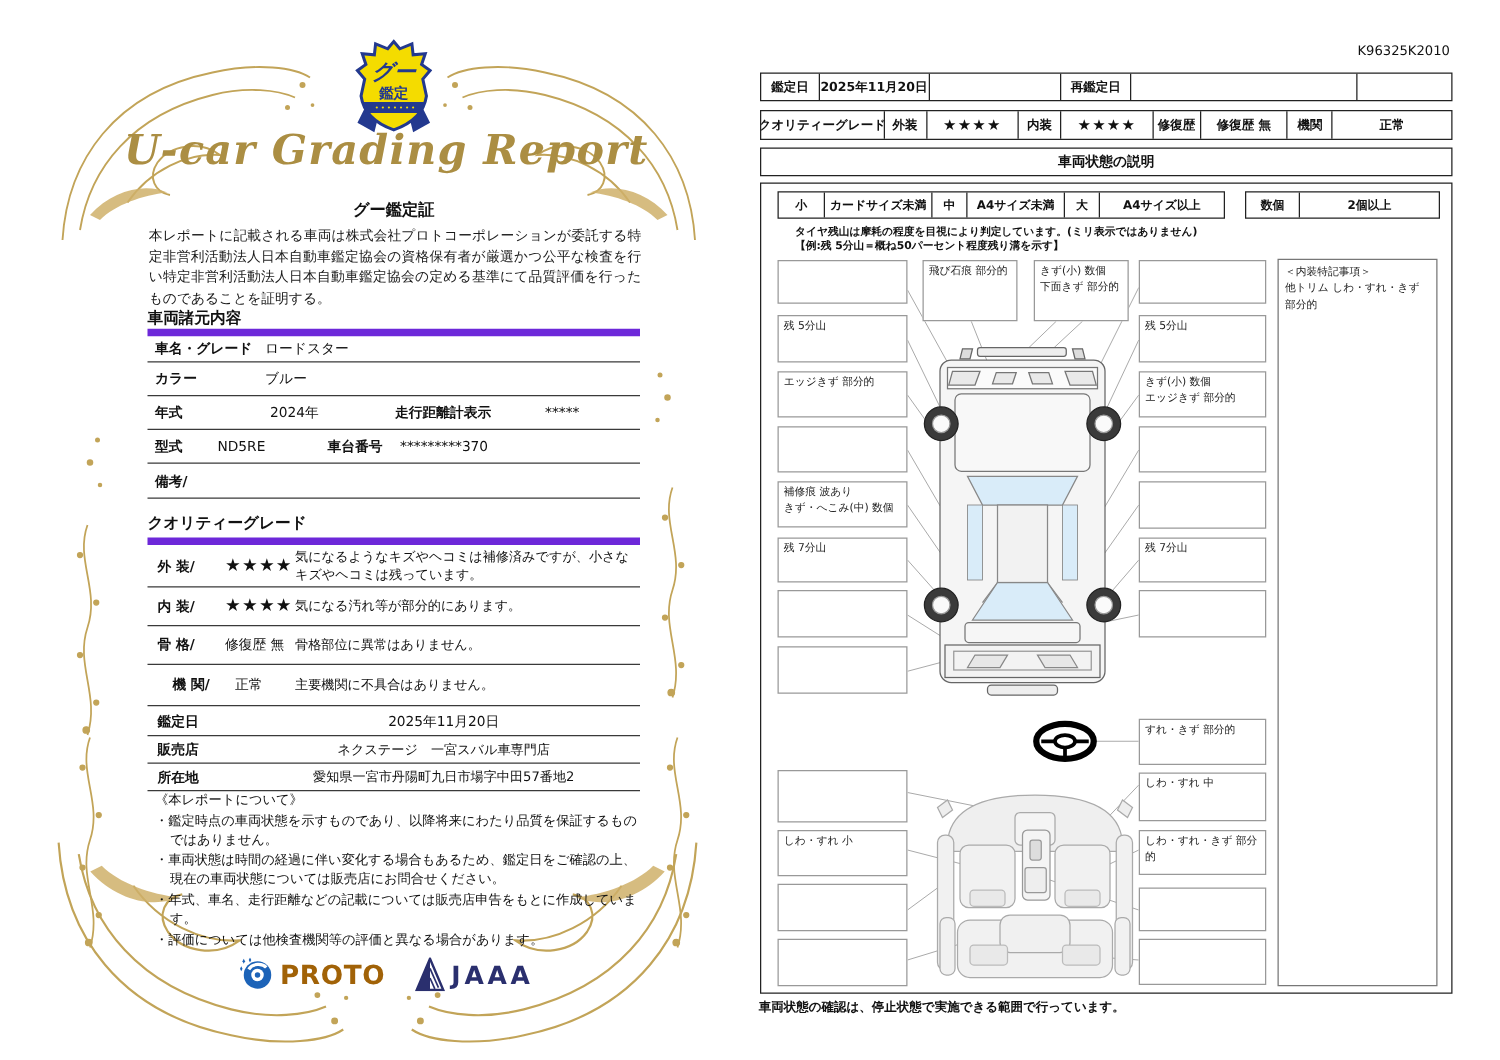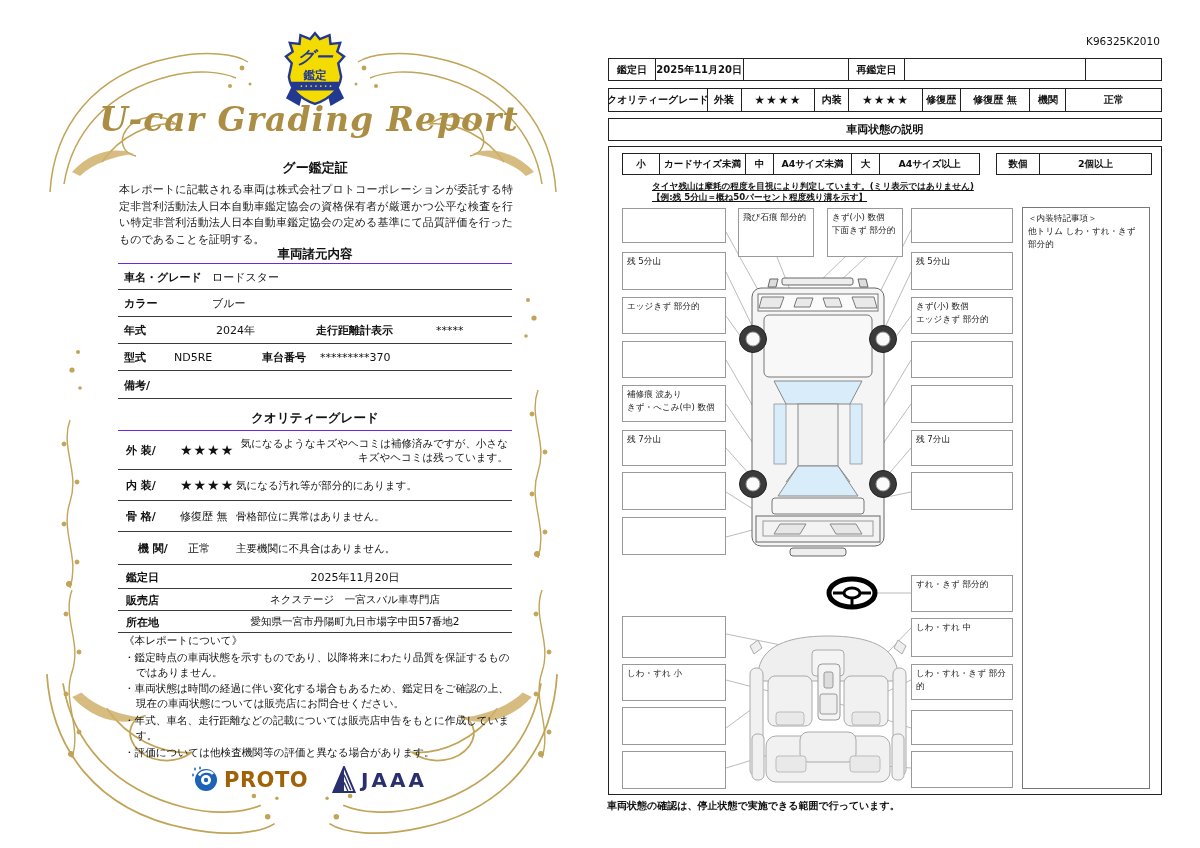--- a/index.html
+++ b/index.html
@@ -16,24 +16,24 @@
     left:85px; top:100px; width:448px; text-align:center;
     font-family:"DejaVu Serif","Liberation Serif",serif;
     font-style:italic; font-weight:bold; font-size:33px; color:#ab8e43;
     letter-spacing:1px;
   }
   .lp-cert { left:118px; top:159px; width:394px; text-align:center; font-weight:bold; font-size:13px; }
   .lp-intro {
     left:119px; top:181px; width:394px; font-size:11px; line-height:1.5;
     text-align:justify; font-family:Liberation Sans, sans-serif; color:#1a1a1a;
   }
-  .lp-sec { width:394px; left:118px; text-align:center; font-weight:bold; font-size:12.5px; }
+  .lp-sec { width:394px; left:118px; text-align:left; font-weight:bold; font-size:12.5px; }
   .ltable { left:118px; width:394px; }
   .lrow { position:relative; border-bottom:1px solid #3a3a3a; }
-  .lrow.first { border-top:1px solid #6d28d9;text-align:right; }
+  .lrow.first { border-top:6px solid #6d28d9; }
   .lrow span { position:absolute; top:50%; transform:translateY(-50%); font-size:11px; white-space:nowrap; }
   .lrow .lab { font-weight:bold; }
   .lrow .desc { white-space:normal; line-height:1.35; font-size:10.5px; }
   .lrow .stars { font-size:14px; letter-spacing:1px; }
   .lrow .cval { text-align:center; }
   .about { left:124px; top:633px; width:392px; font-size:10.6px; line-height:1.4;
     font-family:"DejaVu Serif","Liberation Serif",serif; }
   .about .hd { margin-bottom:2px; }
   .about div.it { padding-left:12px; text-indent:-12px; margin-bottom:2px; }
   .logos { left:192px; top:766px; display:flex; align-items:center; gap:24px; }
@@ -49,21 +49,21 @@
     font-size:10px; font-weight:bold; white-space:nowrap; overflow:hidden; }
   .tbl > div:first-child { border-left:none; }
   .tbl .st { font-size:12px; letter-spacing:1px; }
   .secbox { left:608px; top:118px; width:554px; height:23px; border:1.3px solid #222;
     display:flex; align-items:center; justify-content:center; font-weight:bold; font-size:11px; }
   .mainbox { left:608px; top:146px; width:554px; height:649px; border:1.3px solid #222; background:#fff; }
   .legend { display:flex; border:1px solid #222; height:22px; background:#fff; }
   .legend > div { border-left:1px solid #222; display:flex; align-items:center; justify-content:center;
     font-size:9.5px; font-weight:bold; white-space:nowrap; }
   .legend > div:first-child { border-left:none; }
-  .tnote { left:652px; width:380px; font-size:8.6px; color:#111; line-height:1.3; font-weight:bold;text-decoration:underline; }
+  .tnote { left:636px; width:380px; font-size:8.6px; color:#111; line-height:1.3; font-weight:bold; }
   .co { position:absolute; border:1px solid #999; background:#fff; font-size:8.6px; line-height:1.5;
     padding:2px 4px; white-space:pre-line; color:#222; }
   .co.l { left:622px; width:104px; }
   .co.r { left:911px; width:102px; }
   .ipanel { left:1022px; top:207px; width:128px; height:582px; border:1px solid #777; background:#fff;
     padding:4px 5px; font-size:8.6px; line-height:1.5; color:#222; }
   .rp-foot { left:607px; top:799px; font-size:10px; font-weight:bold; }
 </style>
 </head>
 <body>

